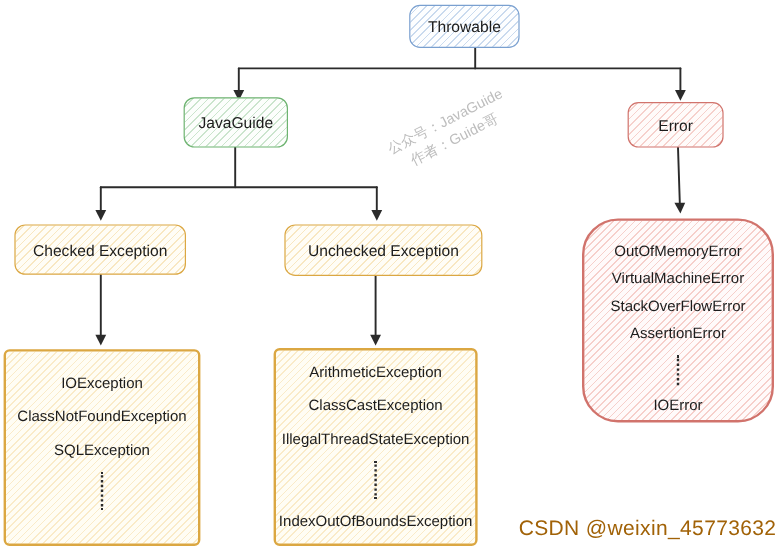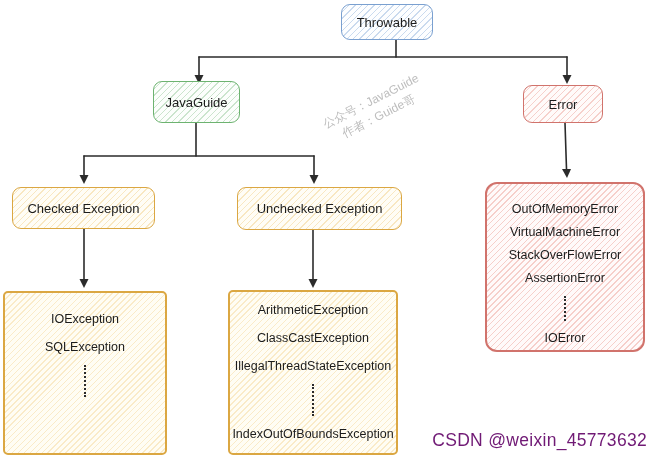--- a/index.html
+++ b/index.html
@@ -43,21 +43,21 @@
     position:absolute;z-index:2;
     box-sizing:border-box;
     display:flex;flex-direction:column;align-items:center;
     text-align:center;
   }
   .bigbox.yellow{
     border:2px solid #dba742;border-radius:5px;
     background:repeating-linear-gradient(135deg, rgba(243,210,140,.42) 0 1px, rgba(255,255,255,0) 1px 4.2px), #fffdf4;
   }
   .bigbox.red{
-    border:2px solid #d1736c;border-radius:12px;
+    border:2px solid #d1736c;border-radius:30px;
     background:repeating-linear-gradient(135deg, rgba(235,155,145,.45) 0 1px, rgba(255,255,255,0) 1px 4.2px), #fffafa;
   }
   .bigbox .item{font-size:12.5px;line-height:28px;white-space:nowrap;}
   .bigbox.red .item{line-height:23px;}
   .dots{
     width:0;height:32px;margin:4px 0;
     border-left:2.5px dotted #2b2b2b;
   }
   .bigbox.red .dots{height:30px;margin:6px 0;}
 
@@ -66,21 +66,21 @@
     position:absolute;z-index:3;
     left:300px;top:92px;width:150px;
     transform:rotate(-27deg);
     color:#bdbdbd;font-size:12px;line-height:17px;
     text-align:center;white-space:nowrap;
     pointer-events:none;
   }
   .credit{
     position:absolute;z-index:3;
     right:3px;top:430px;
-    color:#701a75;font-size:17.5px;letter-spacing:.3px;
+    color:#a16207;font-size:17.5px;letter-spacing:.3px;
     white-space:nowrap;
   }
 </style>
 </head>
 <body>
 
 <div class="canvas">
 
   <svg class="connectors" width="650" height="459" viewBox="0 0 650 459" fill="none">
     <g stroke="#2b2b2b" stroke-width="1.6" stroke-linecap="round">
@@ -126,20 +126,21 @@
   <div class="node yellow" style="left:12px;top:187px;width:143px;height:42px;">
     <span>Checked Exception</span>
   </div>
 
   <div class="node yellow" style="left:237px;top:187px;width:165px;height:43px;">
     <span>Unchecked Exception</span>
   </div>
 
   <div class="bigbox yellow" style="left:3px;top:291px;width:164px;height:164px;padding-top:12px;">
     <div class="item">IOException</div>
+    <div class="item">ClassNotFoundException</div>
     <div class="item">SQLException</div>
     <div class="dots"></div>
   </div>
 
   <div class="bigbox yellow" style="left:228px;top:290px;width:170px;height:165px;padding-top:4px;">
     <div class="item">ArithmeticException</div>
     <div class="item">ClassCastException</div>
     <div class="item">IllegalThreadStateException</div>
     <div class="dots"></div>
     <div class="item">IndexOutOfBoundsException</div>

